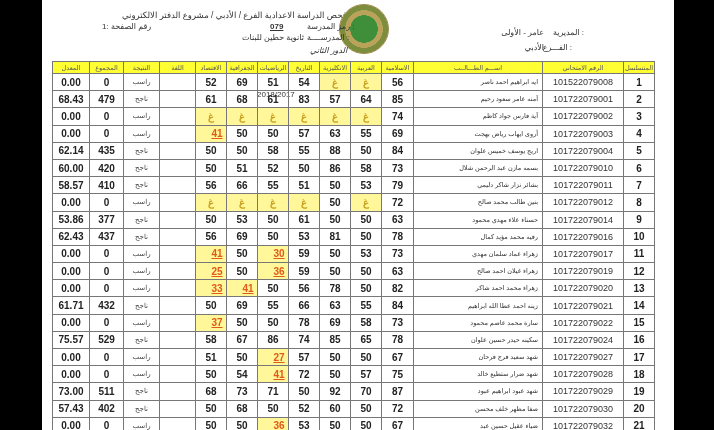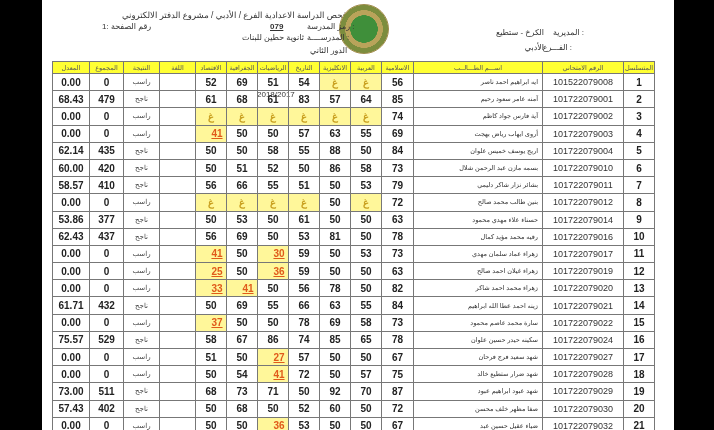--- a/index.html
+++ b/index.html
@@ -22,29 +22,29 @@
   td.res { font-size:7px; font-weight:normal; color:#444; }
 </style>
 </head>
 <body>
 
 <div class="page">
   <div class="hdr" style="left:80px;top:10px;font-size:8.5px;">مركز فحص الدراسة الاعدادية الفرع / الأدبي / مشروع الدفتر الالكتروني</div>
   <div class="seal"></div>
 
   <div class="hdr" style="right:90px;top:28px;">المديرية :</div>
-  <div class="hdr" style="right:130px;top:28px;">الكرخ - ستطيع</div>
+  <div class="hdr" style="right:130px;top:28px;">عامر - الأولى</div>
   <div class="hdr" style="right:102px;top:43px;font-family:Liberation Serif, serif;">الفـــرع :</div>
   <div class="hdr" style="right:130px;top:43px;">الأدبي</div>
 
   <div class="hdr" style="left:265px;top:22px;">رمز المدرسة :</div>
   <div class="hdr" style="left:228px;top:22px;font-weight:bold;text-decoration:underline;">079</div>
   <div class="hdr" style="left:265px;top:33px;">المدرســــة :</div>
   <div class="hdr" style="left:200px;top:33px;">ثانوية حطين للبنات</div>
-  <div class="hdr" style="left:268px;top:46px;">الدور الثاني</div>
+  <div class="hdr" style="left:268px;top:46px;font-style:italic;">الدور الثاني</div>
   <div class="hdr" style="left:215px;top:46px;margin-top:44px;">2018/2017</div>
   <div class="hdr" style="left:60px;top:22px;">رقم الصفحة :1</div>
 
   <table>
     <thead>
       <tr id="thead-row">
           <th style="width: 30px;">المتسلسل</th>
           <th style="width: 80px;">الرقم الامتحاني</th>
           <th style="width: 128px;">اســـم الطـــالــب</th>
           <th style="width: 31px;">الاسلامية</th>

